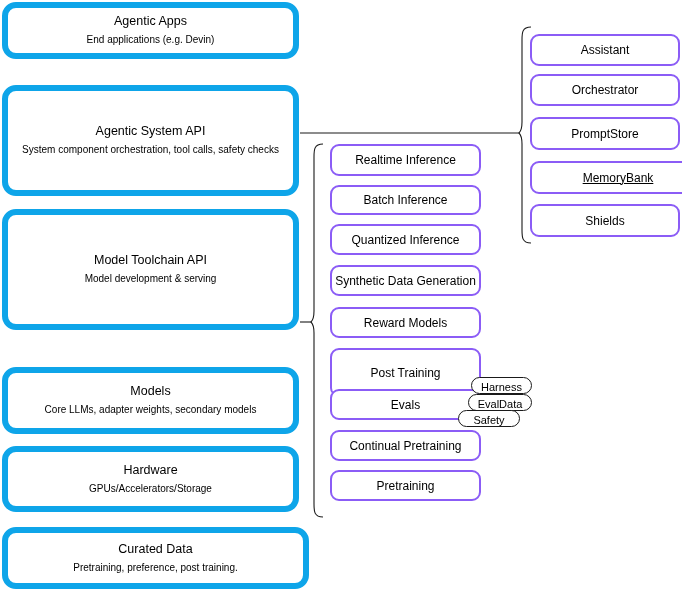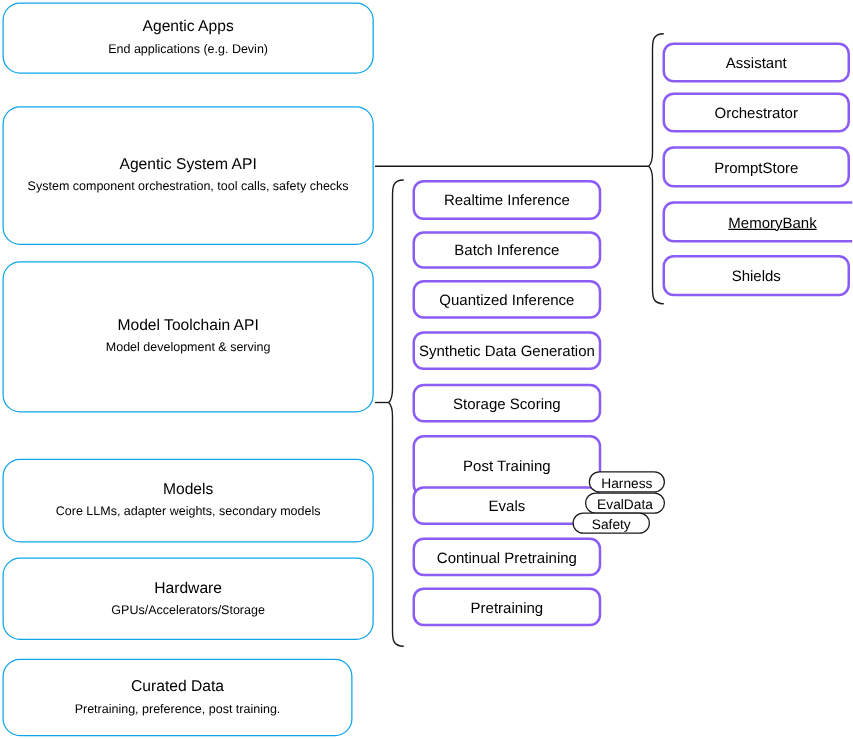--- a/index.html
+++ b/index.html
@@ -16,21 +16,21 @@
     width: 682px;
     height: 591px;
     background: #ffffff;
     overflow: hidden;
   }
 
   
   .node {
     position: absolute;
     box-sizing: border-box;
-    border: 1px solid #0ea5e9;
+    border: 6px solid #0ea5e9;
     border-radius: 12px;
     background: #ffffff;
     display: flex;
     flex-direction: column;
     align-items: center;
     justify-content: center;
     text-align: center;
     line-height: 1.25;
   }
   .node .title {
@@ -143,21 +143,21 @@
   <div class="node layer-box" style="left:2px; top:367px; width:297px; height:67px;">
     <div class="title">Models</div>
     <div class="subtitle">Core LLMs, adapter weights, secondary models</div>
   </div>
 
   <div class="node layer-box" style="left:2px; top:446px; width:297px; height:66px;">
     <div class="title">Hardware</div>
     <div class="subtitle">GPUs/Accelerators/Storage</div>
   </div>
 
-  <div class="node layer-box" style="left:2px; top:527px; width:280px; height:62px;">
+  <div class="node layer-box" style="left:2px; top:527px; width:307px; height:62px;">
     <div class="title">Curated Data</div>
     <div class="subtitle">Pretraining, preference, post training.</div>
   </div>
 
   <div class="chip" style="left:530px; top:34px; width:150px; height:32px;">
     <span>Assistant</span>
   </div>
   <div class="chip" style="left:530px; top:74px; width:150px; height:32px;">
     <span>Orchestrator</span>
   </div>
@@ -177,21 +177,21 @@
   <div class="chip" style="left:330px; top:185px; width:151px; height:30px;">
     <span>Batch Inference</span>
   </div>
   <div class="chip" style="left:330px; top:224px; width:151px; height:31px;">
     <span>Quantized Inference</span>
   </div>
   <div class="chip" style="left:330px; top:265px; width:151px; height:31px;">
     <span>Synthetic Data Generation</span>
   </div>
   <div class="chip" style="left:330px; top:307px; width:151px; height:31px;">
-    <span>Storage Scoring</span>
+    <span>Reward Models</span>
   </div>
   <div class="chip" style="left:330px; top:348px; width:151px; height:49px;">
     <span>Post Training</span>
   </div>
   <div class="chip" style="left:330px; top:389px; width:151px; height:31px;">
     <span>Evals</span>
   </div>
   <div class="chip" style="left:330px; top:430px; width:151px; height:31px;">
     <span>Continual Pretraining</span>
   </div>

